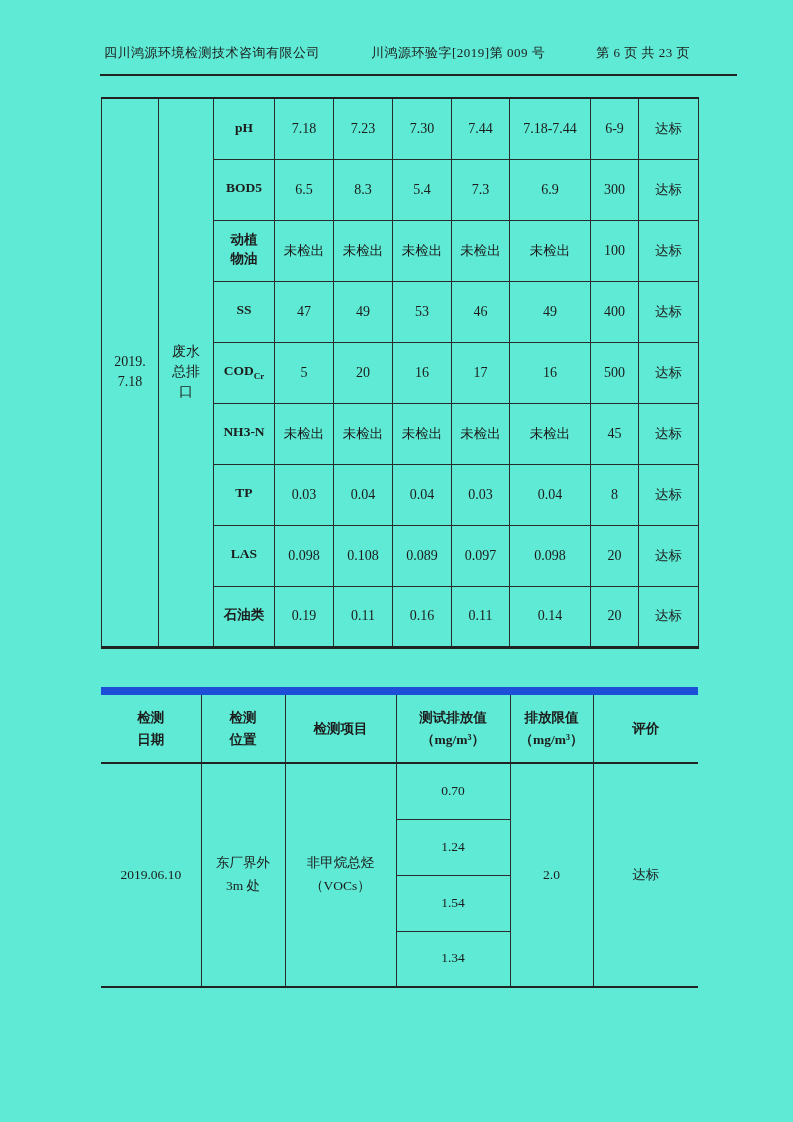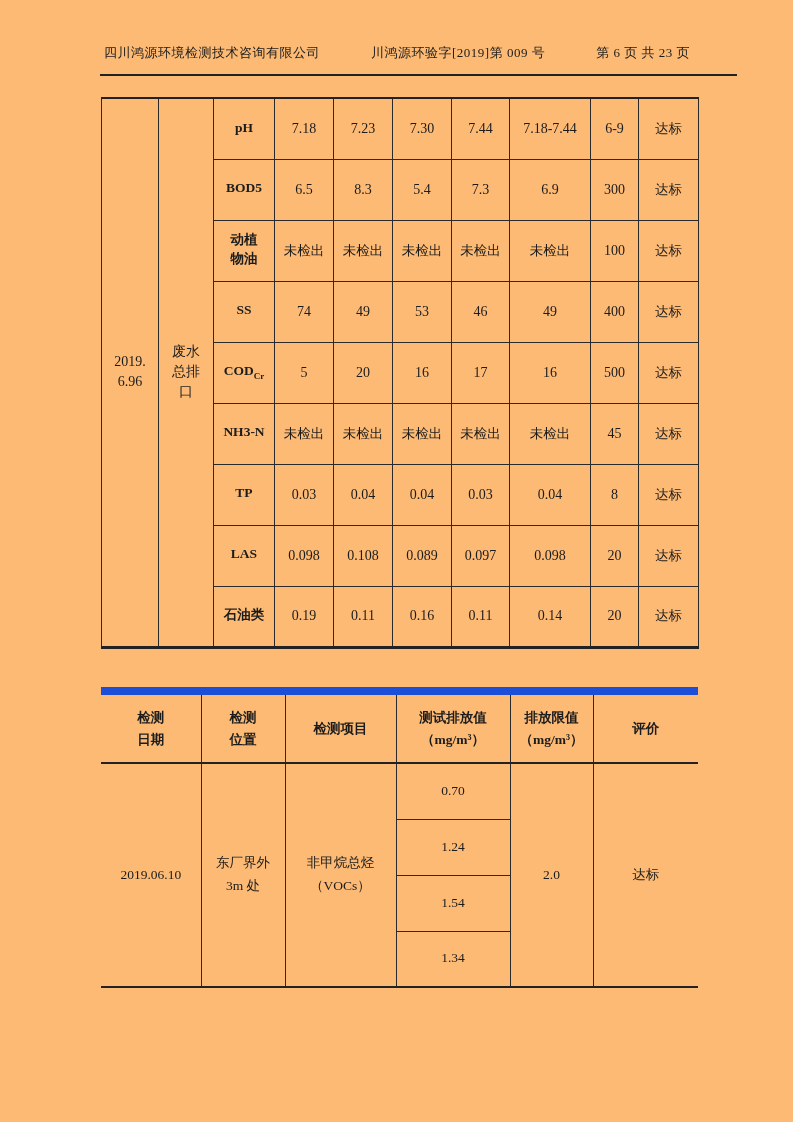--- a/index.html
+++ b/index.html
@@ -4,21 +4,21 @@
 <style>
   * { box-sizing: border-box; }
   html, body { margin: 0; padding: 0; }
   body {
     width: 793px; height: 1122px;
     background: #ffffff;
     font-family: "Liberation Serif", "DejaVu Serif", serif;
     color: #1c1c1c;
     position: relative;
   }
-  .page { position: absolute; inset: 0; background: #fdba74; }
+  .page { position: absolute; inset: 0; background: #5eead4; }
 
   
   .page-header {
     position: absolute; top: 44px; left: 104px; width: 586px;
     display: flex; justify-content: space-between; align-items: baseline;
     font-size: 13px; letter-spacing: 0.5px; white-space: nowrap;
   }
   .header-rule {
     position: absolute; top: 74px; left: 100px; width: 637px; height: 2px;
     background: #222;
@@ -88,21 +88,21 @@
         <col style="width:59px">
         <col style="width:59px">
         <col style="width:58px">
       <col style="width:81px">
         <col style="width:48px">
         <col style="width:60px">
     </colgroup>
     <tbody>
         <tr>
       <td class="c-date" rowspan="9">2019.
-6.96</td>
+7.18</td>
       <td class="c-loc" rowspan="9">废水
 总排
 口</td>
       <td class="c-param"><span>pH</span><sub></sub></td>
       <td>7.18</td>
       <td>7.23</td>
       <td>7.30</td>
       <td>7.44</td>
       <td>7.18-7.44</td>
       <td>6-9</td>
@@ -124,21 +124,21 @@
       <td class="c-cjk">未检出</td>
       <td class="c-cjk">未检出</td>
       <td class="c-cjk">未检出</td>
       <td class="c-cjk">未检出</td>
       <td class="c-cjk">未检出</td>
       <td>100</td>
       <td class="c-eval">达标</td>
     </tr>
     <tr>
       <td class="c-param"><span>SS</span><sub></sub></td>
-      <td>74</td>
+      <td>47</td>
       <td>49</td>
       <td>53</td>
       <td>46</td>
       <td>49</td>
       <td>400</td>
       <td class="c-eval">达标</td>
     </tr>
     <tr>
       <td class="c-param"><span>COD</span><sub>Cr</sub></td>
       <td>5</td>

